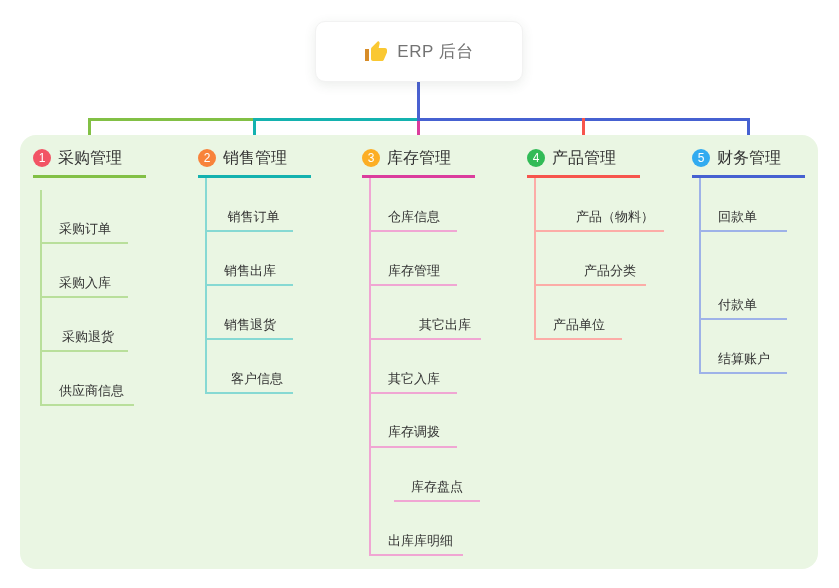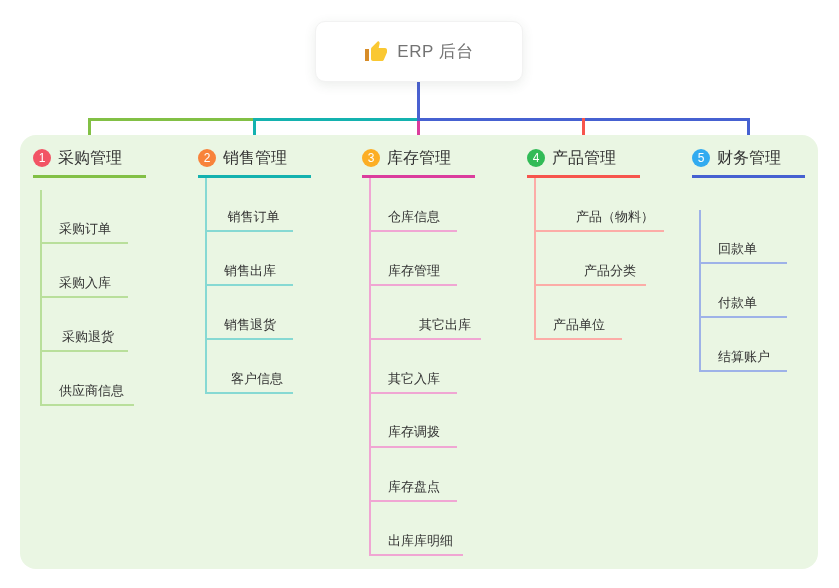--- a/index.html
+++ b/index.html
@@ -93,21 +93,21 @@
     <div class="branch-header" style="border-bottom-color: rgb(219, 61, 157);">
       <span class="badge" style="background: rgb(252, 174, 37);">3</span>
       <span>库存管理</span>
     </div>
     <div class="children" style="border-left-color: rgb(240, 166, 211);">
         <div class="child" style="border-bottom-color: rgb(240, 166, 211);">仓库信息</div>
         <div class="child" style="border-bottom-color: rgb(240, 166, 211);">库存管理</div>
         <div class="child" style="border-bottom-color: rgb(240, 166, 211); padding-left: 48px;">其它出库</div>
         <div class="child" style="border-bottom-color: rgb(240, 166, 211);">其它入库</div>
         <div class="child" style="border-bottom-color: rgb(240, 166, 211); font-family: Liberation Mono, monospace;">库存调拨</div>
-        <div class="child" style="border-bottom-color: rgb(240, 166, 211);">库存盘点</div>
+        <div class="child" style="border-bottom-color: rgb(240, 166, 211); margin-left: 23px;">库存盘点</div>
         <div class="child" style="border-bottom-color: rgb(240, 166, 211);">出库库明细</div>
       </div>
   </div>
 
   <div class="branch" style="left: 527px;">
     <div class="branch-header" style="border-bottom-color: rgb(247, 85, 77);">
       <span class="badge" style="background: rgb(50, 187, 87);">4</span>
       <span>产品管理</span>
     </div>
     <div class="children" style="border-left-color: rgb(252, 172, 167);">
@@ -116,18 +116,18 @@
         <div class="child" style="border-bottom-color: rgb(252, 172, 167);">产品单位</div>
       </div>
   </div>
 
   <div class="branch" style="left: 692px;">
     <div class="branch-header" style="border-bottom-color: rgb(70, 97, 209);">
       <span class="badge" style="background: rgb(50, 171, 240);">5</span>
       <span>财务管理</span>
     </div>
     <div class="children" style="border-left-color: rgb(158, 178, 232);">
-        <div class="child" style="border-bottom-color: rgb(158, 178, 232); margin-top: 32px;">回款单</div>
-        <div class="child" style="border-bottom-color: rgb(158, 178, 232);">付款单</div>
+        <div class="child" style="border-bottom-color: rgb(158, 178, 232);">回款单</div>
+        <div class="child" style="border-bottom-color: rgb(158, 178, 232); margin-top: 34px;">付款单</div>
         <div class="child" style="border-bottom-color: rgb(158, 178, 232);">结算账户</div>
       </div>
   </div>
 </div>
 
 </body></html>

